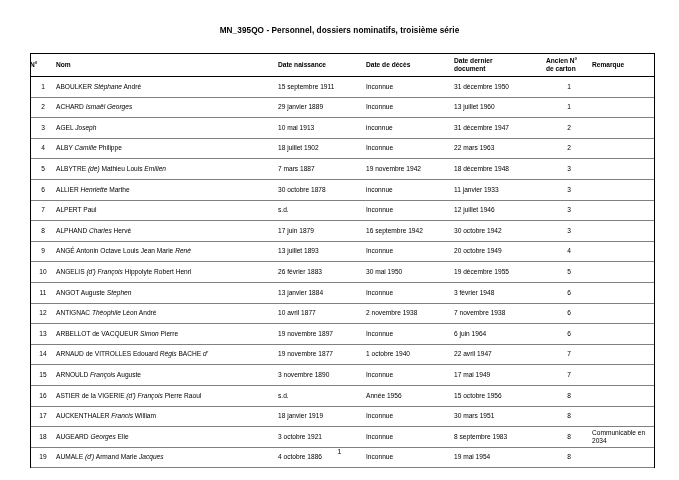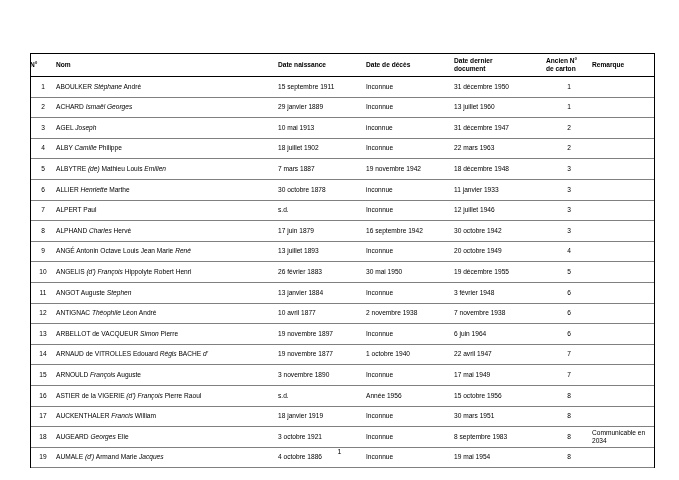--- a/index.html
+++ b/index.html
@@ -113,20 +113,21 @@
     width: 679px;
     text-align: center;
     font-size: 7px;
   }
 </style>
 </head>
 <body>
 
 <div class="page">
 
+  <div class="doc-title">MN_395QO - Personnel, dossiers nominatifs, troisième série</div>
 
   <div class="table-wrap">
     <div class="vrule-left" style="height: 415px;"></div>
     <div class="vrule-right" style="height: 415px;"></div>
 
     <table class="reg">
       <thead>
         <tr class="head-row">
           <th class="col-num">N°</th>
           <th class="col-nom">Nom</th>

